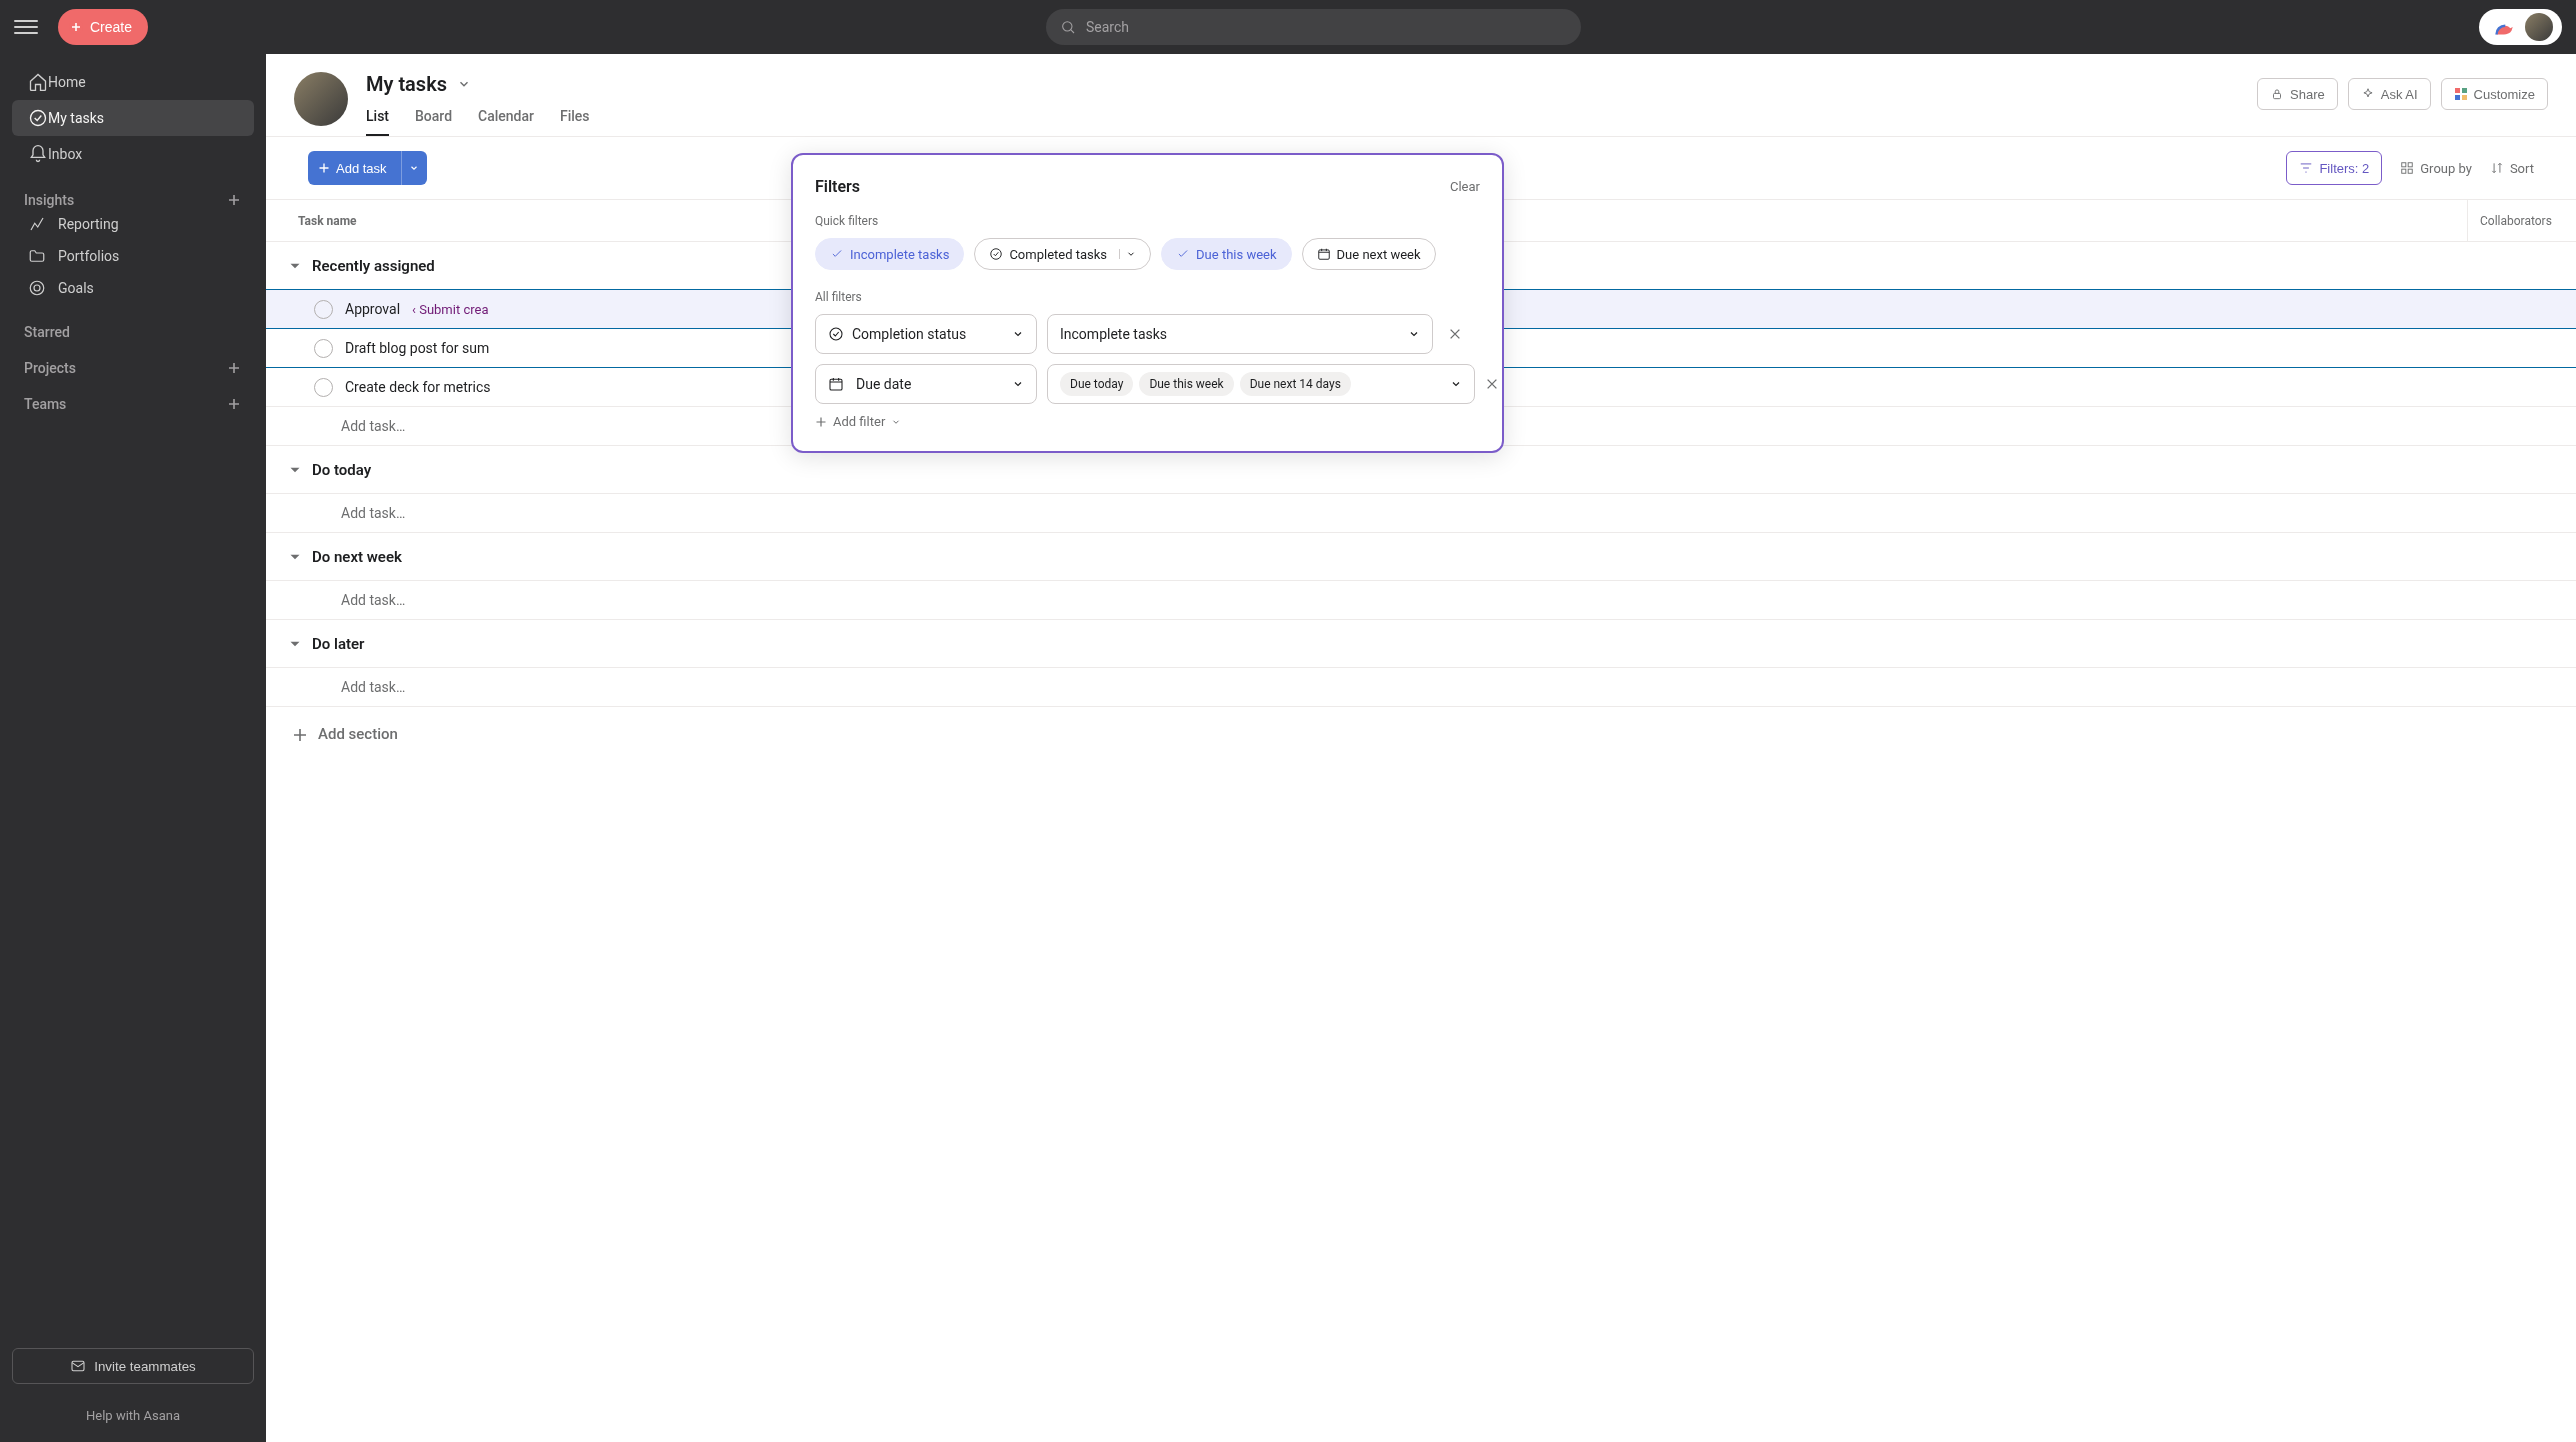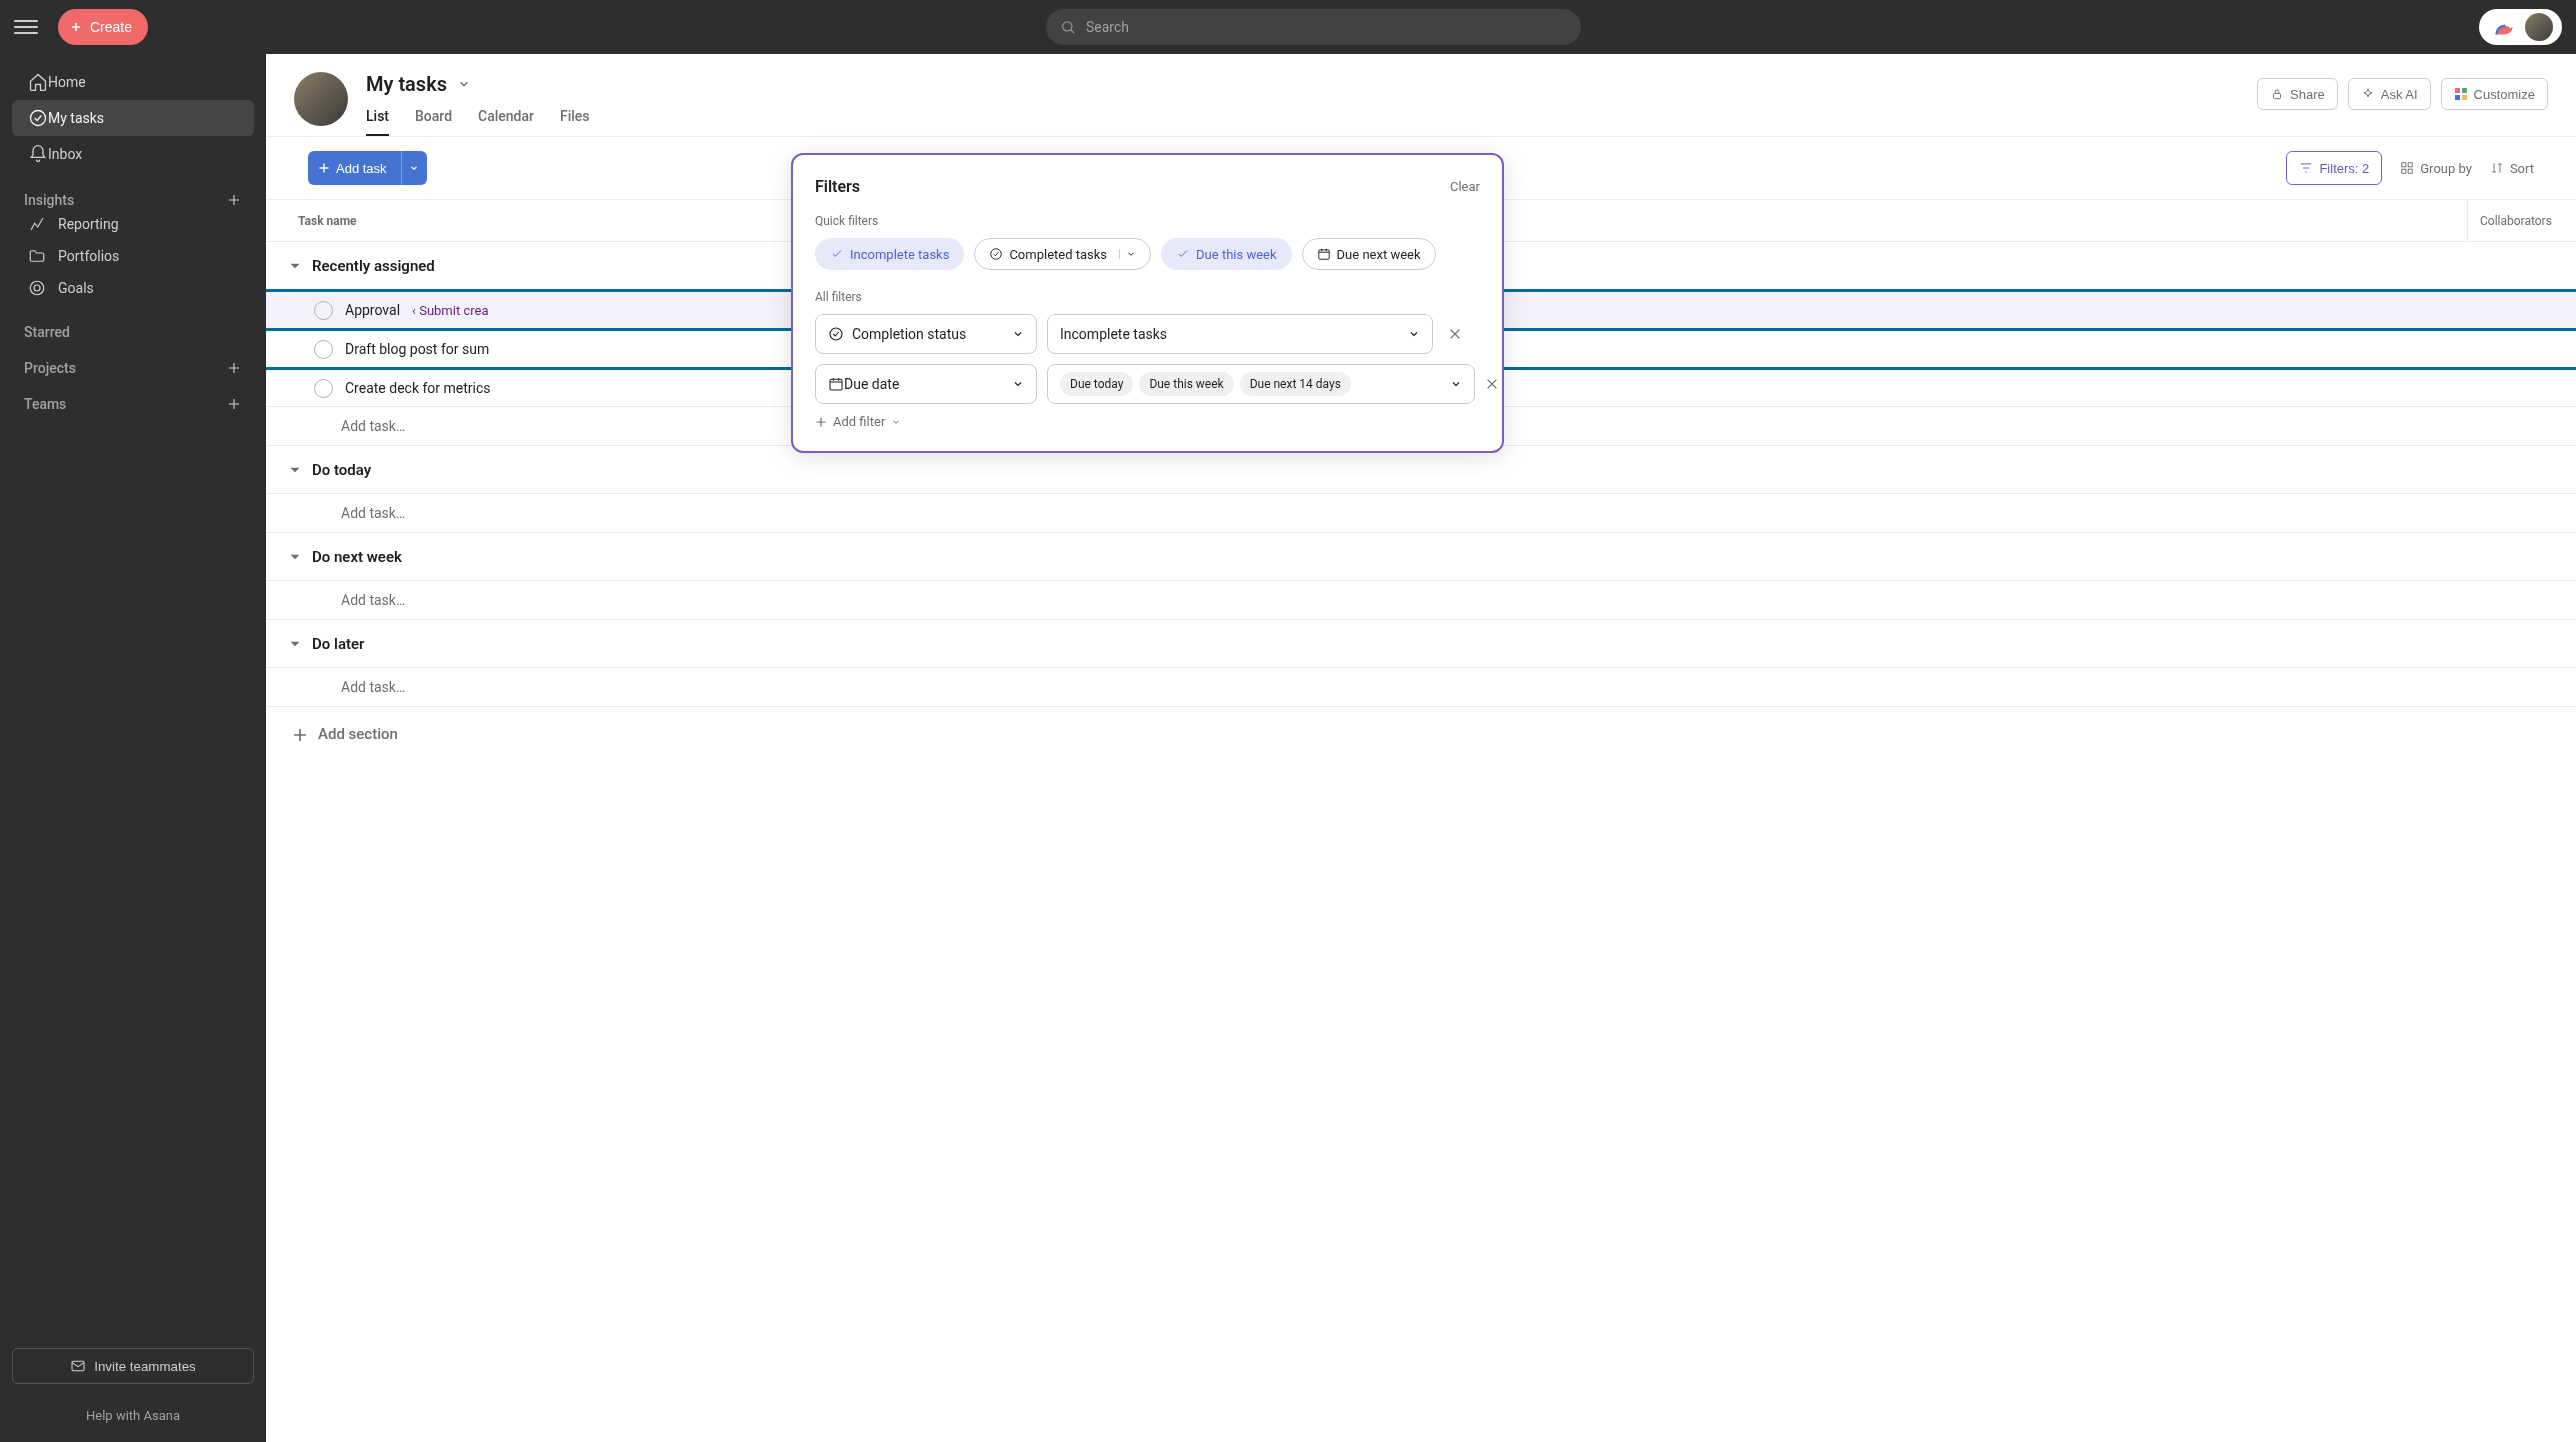--- a/index.html
+++ b/index.html
@@ -50,21 +50,21 @@
 
 .list-area { border-top: 1px solid #edeae9; }
 .col-head { display: flex; height: 42px; align-items: center; border-bottom: 1px solid #edeae9; }
 .col-name { padding-left: 32px; flex: 1; color: #6d6e6f; font-size: 12px; font-weight: bold; }
 .col-collab { width: 109px; text-align: left; color: #6d6e6f; font-size: 12px; border-left: 1px solid #edeae9; padding-left: 12px; height: 100%; display: flex; align-items: center;}
 
 .section-row { display: flex; align-items: center; height: 48px; padding-left: 20px; gap: 8px; cursor: pointer; }
 .section-row h3 { font-weight: 600; font-size: 15px; }
 .caret-down { width: 18px; height: 18px; color: #6d6e6f; }
 
-.task-row { display: flex; align-items: center; height: 40px; border-top: 3px solid #0369a1; border-bottom: 1px solid #edeae9; padding-left: 48px; gap: 12px; font-size: 14px; cursor: pointer; margin-top: -1px; }
+.task-row { display: flex; align-items: center; height: 40px; border-top: 1px solid #0369a1; border-bottom: 1px solid #edeae9; padding-left: 48px; gap: 12px; font-size: 14px; cursor: pointer; margin-top: -1px; }
 .task-row.highlighted { background: #f1f2fc; }
 .task-row .check-circle { width: 19px; height: 19px; border: 1.5px solid #b3b0af; border-radius: 50%; flex-shrink: 0; }
 .task-subtask-ref { color: #701a75; font-size: 13px; }
 .add-task-row { height: 40px; display: flex; align-items: center; padding-left: 75px; color: #6d6e6f; border-top: 1px solid #edeae9; border-bottom: 1px solid #edeae9; cursor: pointer; margin-top: -1px;}
 
 .add-section-row { display: flex; align-items: flex-end; gap: 10px; color: #6d6e6f; padding: 18px 26px; cursor: pointer; font-size: 15px; font-weight: 500; }
 
 
 .popover { position: absolute; left: 525px; top: 99px; width: 713px; background: #fff; border: 2px solid #7b5cc9; border-radius: 12px; box-shadow: 0 4px 24px rgba(0,0,0,0.12); padding: 22px; z-index: 50; }
 .pop-head { display: flex; justify-content: space-between; align-items: center; margin-bottom: 18px; }
@@ -409,21 +409,21 @@
         </div>
         <div class="x-btn">
           <svg width="14" height="14" viewBox="0 0 16 16" class="icon-stroke">
               <path d="M3 3l10 10M13 3L3 13"></path>
             </svg>
         </div>
       </div>
 
       <div class="filter-row">
         <div class="sel-box sel-field">
-          <span style="display:flex;align-items:center;gap:0">
+          <span style="display:flex;align-items:center;gap:12px">
             <svg width="16" height="16" viewBox="0 0 24 24" class="icon-stroke">
                 <rect x="3" y="5" width="18" height="16" rx="2"></rect>
                 <path d="M3 9h18M8 3v4M16 3v4"></path>
               </svg>
             <span>Due date</span>
           </span>
           <svg width="12" height="12" viewBox="0 0 16 16" class="icon-stroke">
               <path d="M4 6l4 4 4-4"></path>
             </svg>
         </div>

